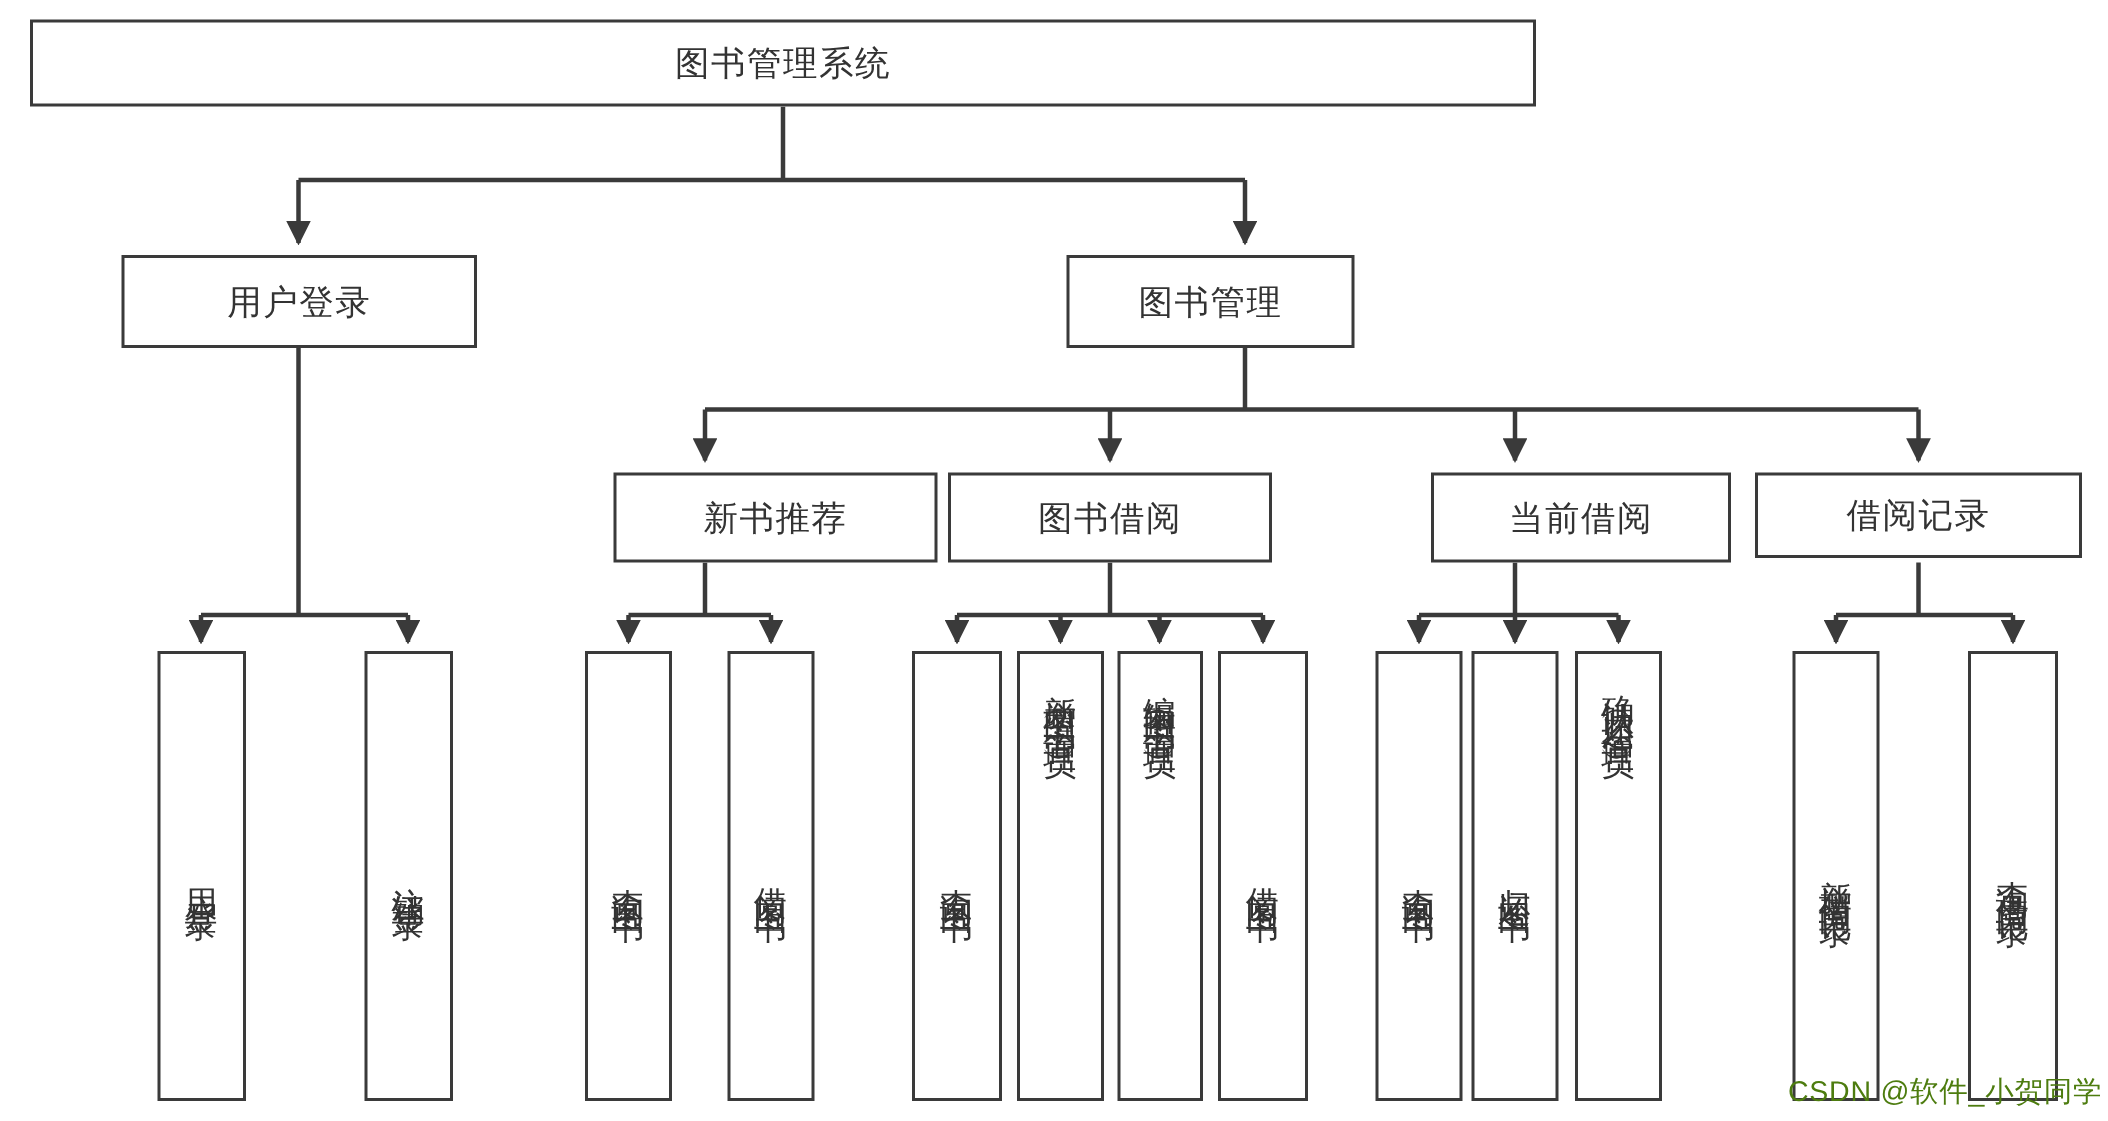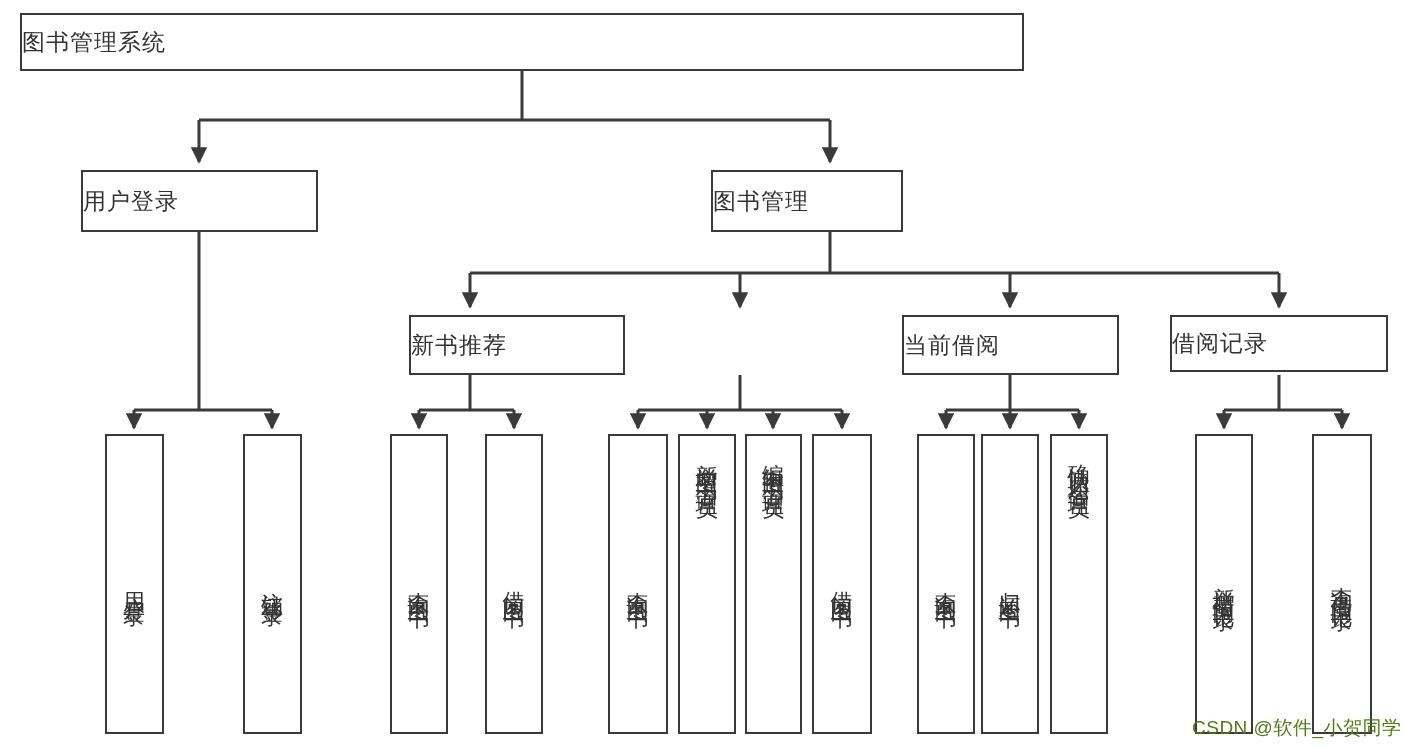--- a/index.html
+++ b/index.html
@@ -25,20 +25,21 @@
     height: 747px;
     pointer-events: none;
   }
   .node {
     position: absolute;
     box-sizing: border-box;
     border: 2.5px solid #3a3a3a;
     background: #ffffff;
     display: flex;
     align-items: center;
+    justify-content: center;
     color: #333333;
   }
   .node-h .label {
     font-size: 23px;
     line-height: 1.15;
     letter-spacing: 1px;
     white-space: nowrap;
   }
   .node-v {
     align-items: flex-start;
@@ -128,21 +129,24 @@
   <div class="node node-h" style="left:81px; top:170px; width:237px; height:62px;">
     <span class="label">用户登录</span>
   </div>
   <div class="node node-h" style="left:711px; top:170px; width:192px; height:62px;">
     <span class="label">图书管理</span>
   </div>
 
   <div class="node node-h" style="left:362px; top:315px; width:216px; height:60px;margin-left:47px;">
     <span class="label">新书推荐</span>
   </div>
-  <div class="node node-h" style="left:902px; top:315px; width:217px; height:60px;">
+  <div class="node node-h" style="left:632px; top:315px; width:216px; height:60px;">
+    <span class="label">图书借阅</span>
+  </div>
+  <div class="node node-h" style="left:954px; top:315px; width:200px; height:60px;">
     <span class="label">当前借阅</span>
   </div>
   <div class="node node-h" style="left:1170px; top:315px; width:218px; height:57px;">
     <span class="label">借阅记录</span>
   </div>
 
   <div class="node node-v v-center" style="left:105px; top:434px; width:59px; height:300px;">
     <span class="label">用户登录</span>
   </div>
   <div class="node node-v v-center" style="left:243px; top:434px; width:59px; height:300px;">

